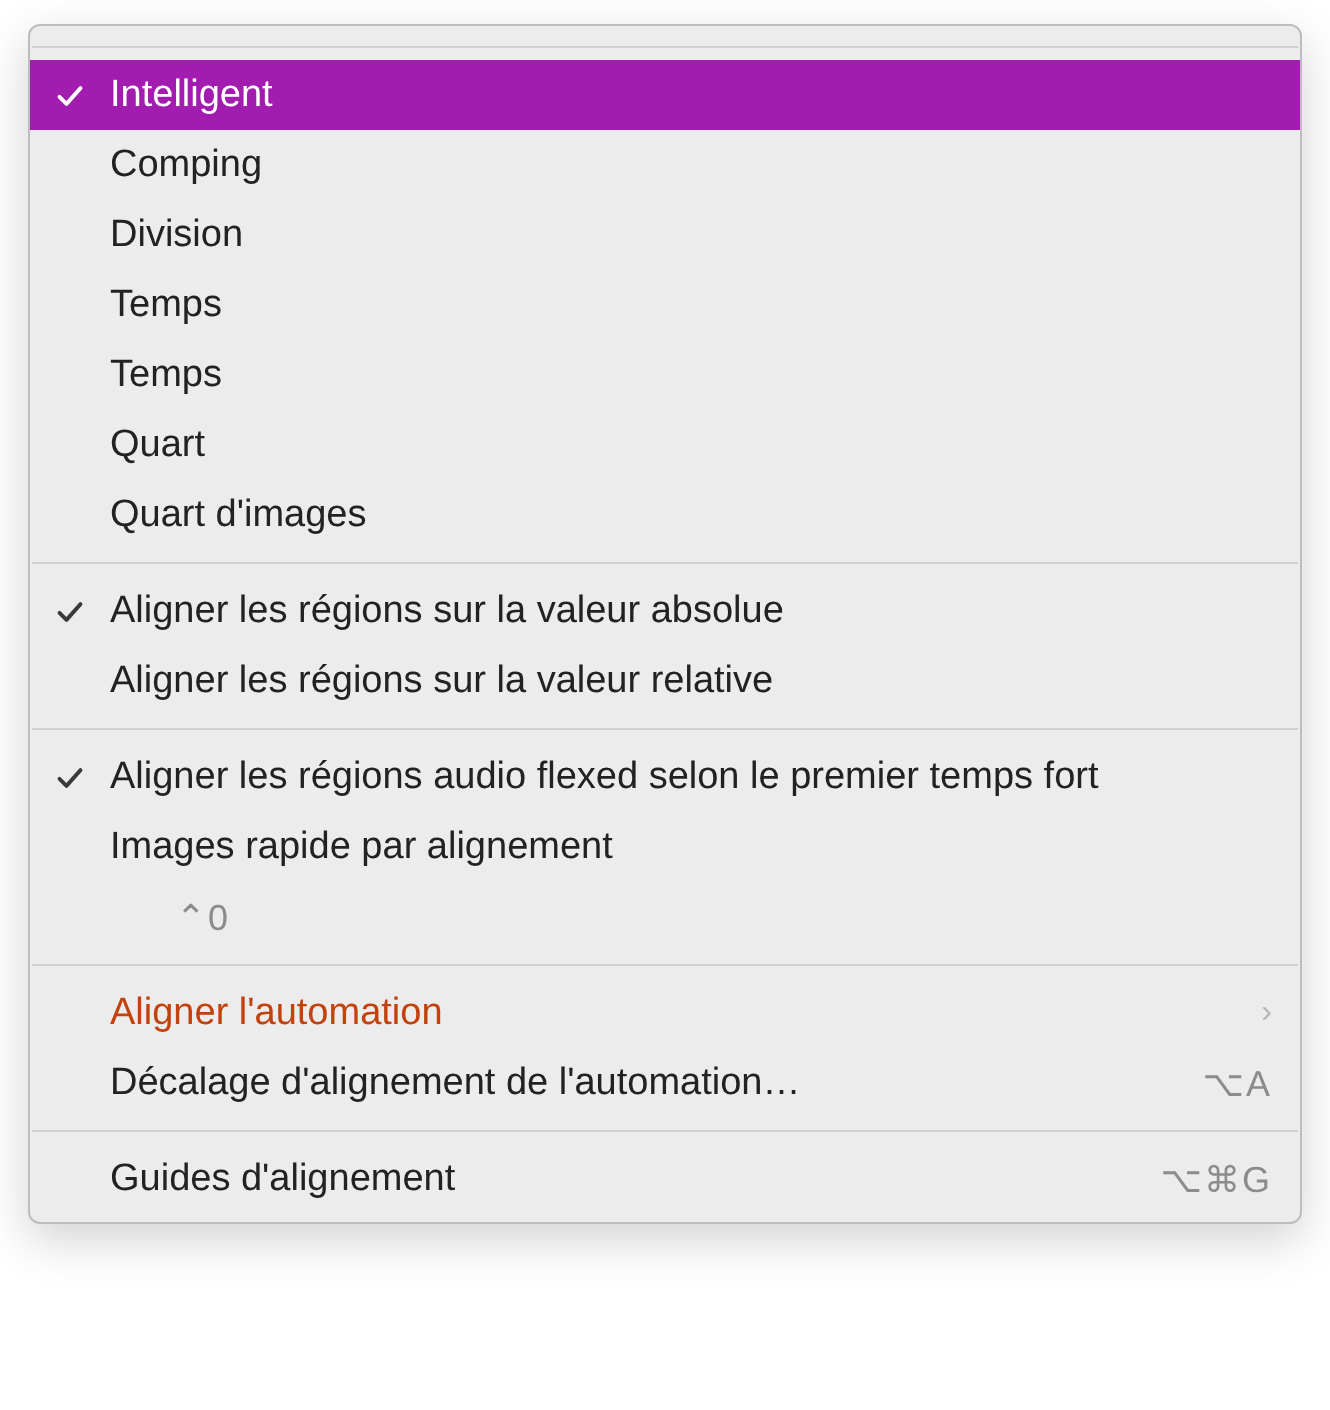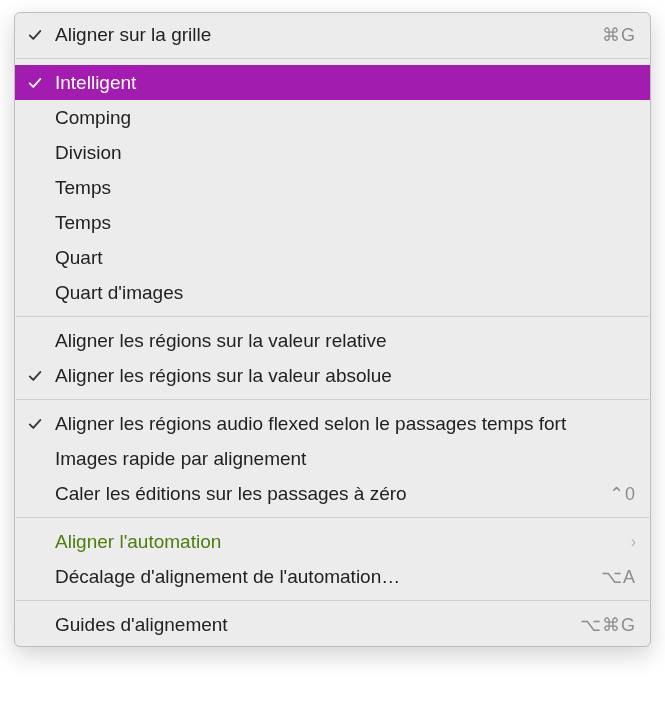--- a/index.html
+++ b/index.html
@@ -34,21 +34,21 @@
   }
   .check-slot {
     width: 40px;
     display: flex;
     justify-content: center;
     align-items: center;
     flex: 0 0 40px;
   }
   .check-slot svg { width: 14px; height: 14px; }
   .item .label { flex: 1 1 auto; white-space: nowrap; overflow: hidden; }
-  .item.disabled .label { color: #4d7c0f; }
+  .item.disabled .label { color: #c2410c; }
   .shortcut {
     color: #8c8c8c;
     font-size: 18px;
     letter-spacing: 1px;
     text-align: right;
     min-width: 60px;
   }
   .submenu-arrow {
     color: #8c8c8c;
     font-size: 16px;
@@ -59,29 +59,20 @@
   .sep {
     height: 1px;
     margin: 6px 1px;
     background: #cfcfcf;
   }
 </style>
 </head>
 <body>
 
 <div class="menu" id="menu-root">
-    <div class="item">
-      <span class="check-slot">
-        <svg viewBox="0 0 16 16">
-          <path d="M2 8.5 L6 12.5 L14 3.5" fill="none" stroke="#3a3a3a" stroke-width="2.2" stroke-linecap="round" stroke-linejoin="round"></path>
-        </svg>
-      </span>
-      <span class="label">Aligner sur la grille</span>
-      <span class="shortcut">⌘G</span>
-    </div>
     <div class="sep"></div>
     <div class="item selected">
       <span class="check-slot">
         <svg viewBox="0 0 16 16">
           <path d="M2 8.5 L6 12.5 L14 3.5" fill="none" stroke="#fff" stroke-width="2.2" stroke-linecap="round" stroke-linejoin="round"></path>
         </svg>
       </span>
       <span class="label">Intelligent</span>
     </div>
     <div class="item">
@@ -103,47 +94,46 @@
     <div class="item">
       <span class="check-slot"></span>
       <span class="label">Quart</span>
     </div>
     <div class="item">
       <span class="check-slot"></span>
       <span class="label">Quart d'images</span>
     </div>
     <div class="sep"></div>
     <div class="item">
-      <span class="check-slot"></span>
-      <span class="label">Aligner les régions sur la valeur relative</span>
-    </div>
-    <div class="item">
       <span class="check-slot">
         <svg viewBox="0 0 16 16">
           <path d="M2 8.5 L6 12.5 L14 3.5" fill="none" stroke="#3a3a3a" stroke-width="2.2" stroke-linecap="round" stroke-linejoin="round"></path>
         </svg>
       </span>
       <span class="label">Aligner les régions sur la valeur absolue</span>
+    </div>
+    <div class="item">
+      <span class="check-slot"></span>
+      <span class="label">Aligner les régions sur la valeur relative</span>
     </div>
     <div class="sep"></div>
     <div class="item">
       <span class="check-slot">
         <svg viewBox="0 0 16 16">
           <path d="M2 8.5 L6 12.5 L14 3.5" fill="none" stroke="#3a3a3a" stroke-width="2.2" stroke-linecap="round" stroke-linejoin="round"></path>
         </svg>
       </span>
-      <span class="label">Aligner les régions audio flexed selon le passages temps fort</span>
+      <span class="label">Aligner les régions audio flexed selon le premier temps fort</span>
     </div>
     <div class="item">
       <span class="check-slot"></span>
       <span class="label">Images rapide par alignement</span>
     </div>
     <div class="item">
       <span class="check-slot"></span>
-      <span class="label">Caler les éditions sur les passages à zéro</span>
       <span class="shortcut">⌃0</span>
     </div>
     <div class="sep"></div>
     <div class="item disabled">
       <span class="check-slot"></span>
       <span class="label">Aligner l'automation</span>
       <span class="submenu-arrow">›</span>
     </div>
     <div class="item">
       <span class="check-slot"></span>

